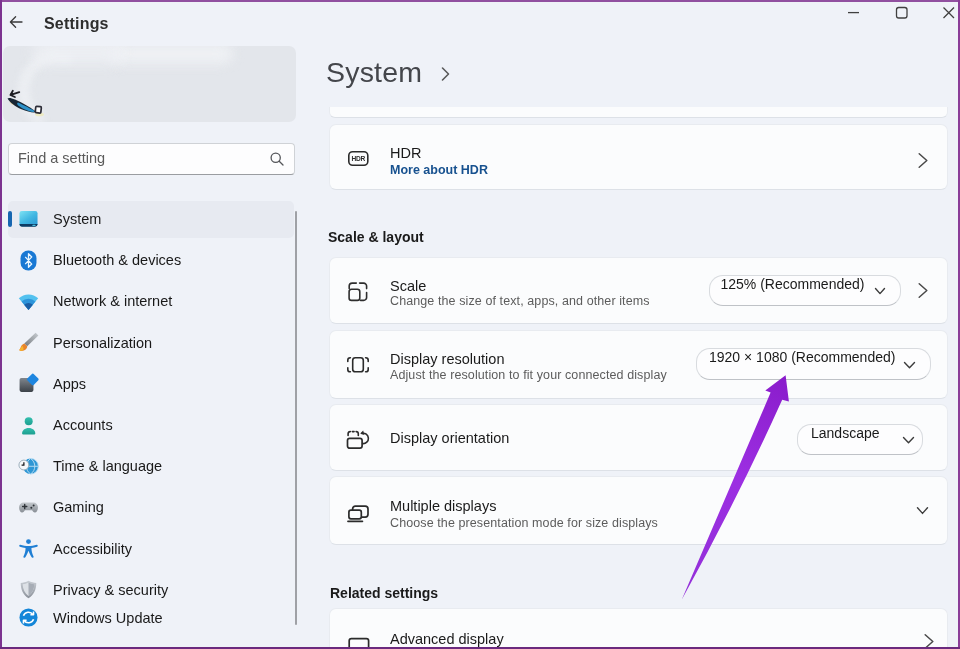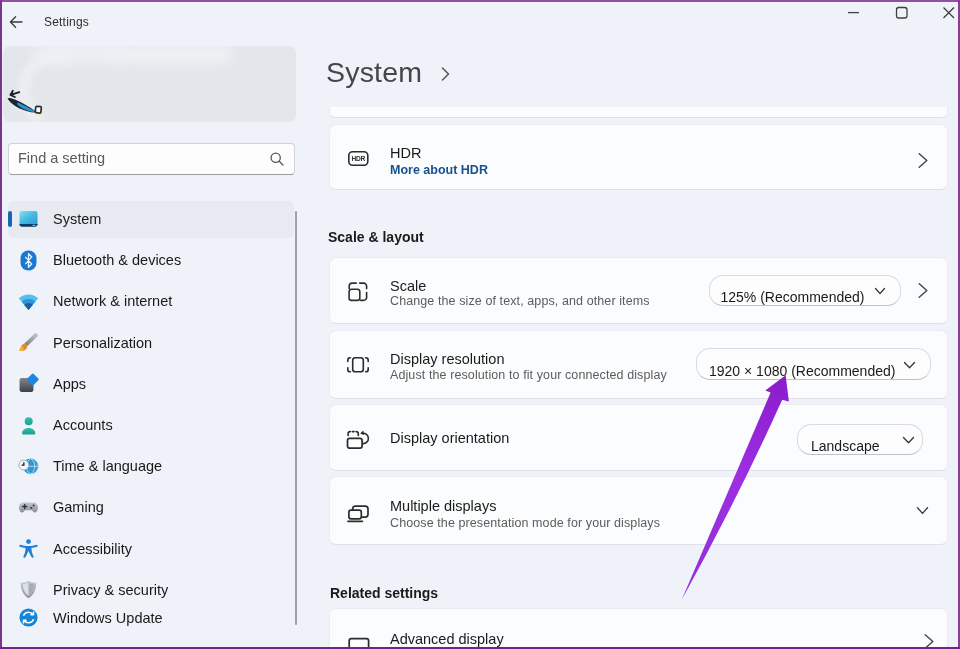--- a/index.html
+++ b/index.html
@@ -5,40 +5,40 @@
   html,body{margin:0;padding:0}
   body{width:960px;height:649px;position:relative;overflow:hidden;
        font-family:"Liberation Sans",sans-serif;background:#eff2f8;color:#1b1b1b}
   .abs{position:absolute}
   
   .b-top{left:0;top:0;width:960px;height:1.8px;background:#9150a0}
   .b-left{left:0;top:0;width:2px;height:649px;background:#7c3390}
   .b-right{right:0;top:0;width:2px;height:649px;background:#8a3d98}
   .b-bottom{left:0;bottom:0;width:960px;height:2.5px;background:#6b2a7e}
   
-  .tb-text{left:44px;top:15px;font-size:12px;font-weight:400;color:#2e2e2e;letter-spacing:0.2px}
+  .tb-text{left:44px;top:15px;font-size:16px;font-weight:700;color:#2e2e2e;letter-spacing:0.2px}
   
   .blob{left:3px;top:46px;width:293px;height:76px;border-radius:7px;background:#e3e6eb;overflow:hidden}
   .search{left:8px;top:143px;width:287px;height:32px;background:#fdfdfe;border:1px solid #cfd2d6;
           border-bottom-color:#9a9da1;border-radius:4px;box-sizing:border-box}
   .search-text{left:18px;top:150px;font-size:14.5px;color:#5a5a5a}
   .nav-item{left:8px;width:286px;height:37px;display:flex;align-items:center}
   .nav-ico{position:absolute;left:9.5px;top:8px;width:21px;height:21px}
   .nav-label{position:absolute;left:45px;top:50%;transform:translateY(-50%);font-size:14.5px;color:#191919;letter-spacing:0px}
   .nav-sel{background:#e7eaf1;border-radius:5px}
   .pill{left:8px;top:211px;width:3.5px;height:16px;border-radius:2px;background:#1766b0;z-index:3}
   .sb-scroll{left:295px;top:211px;width:2px;height:414px;background:#9fa1a6;border-radius:1px}
   
   .crumb{top:55px;font-size:28.5px;height:34px;display:flex;align-items:center}
   .card{left:329px;width:619px;background:#fbfcfd;border:1px solid #e8ebf0;border-bottom-color:#dde1e7;border-radius:7px;box-sizing:border-box}
   .ct{position:absolute;left:61px;font-size:14.5px;color:#1a1a1a}
   .cs{position:absolute;left:61px;font-size:12.5px;color:#5c5c5c;letter-spacing:0.1px}
   .sect{font-size:14px;font-weight:700;color:#1a1a1a}
   .dd{position:absolute;background:#fdfdfe;border:1px solid #d8dbdf;border-bottom-color:#bfc2c7;
-      border-radius:14px;box-sizing:border-box;font-size:14px;color:#1a1a1a;display:flex;align-items:flex-end}
+      border-radius:14px;box-sizing:border-box;font-size:14px;color:#1a1a1a;display:flex;align-items:flex-start}
   .chev{position:absolute}
 </style>
 </head>
 <body>
 
 <svg class="abs" style="left:9px;top:15px" width="14" height="14" viewBox="0 0 14 14">
   <path d="M13 7 H1.6 M6.6 1.8 L1.4 7 L6.6 12.2" fill="none" stroke="#3a3a3a" stroke-width="1.3" stroke-linecap="round" stroke-linejoin="round"></path>
 </svg>
 <div class="abs tb-text">Settings</div>
 <svg class="abs" style="left:846px;top:6px" width="112" height="14" viewBox="0 0 112 14">
@@ -226,21 +226,21 @@
   </div>
 
 <div class="abs card" style="top:404px;height:67px"></div>
 <div class="abs ct" style="left:390px;top:430px">Display orientation</div>
 <div class="abs dd" style="left:797px;top:424px;width:126px;height:31px">
     <span style="margin-left:13px">Landscape</span>
   </div>
 
 <div class="abs card" style="top:476px;height:69px"></div>
 <div class="abs ct" style="left:390px;top:498px">Multiple displays</div>
-<div class="abs cs" style="left:390px;top:515.5px">Choose the presentation mode for your displays</div>
+<div class="abs cs" style="left:390px;top:515.5px">Choose the presentation mode for size displays</div>
 
 <div class="abs sect" style="left:330px;top:585px">Related settings</div>
 
 <div class="abs card" style="top:608px;height:45px;border-radius:7px 7px 0 0"></div>
 <div class="abs ct" style="left:390px;top:631px">Advanced display</div>
 
 <svg class="abs" style="left:347.5px;top:151px" width="21" height="15" viewBox="0 0 21 15">
   <rect x="0.8" y="0.8" width="19" height="13.4" rx="3.8" fill="none" stroke="#2b2b2b" stroke-width="1.6"></rect>
   <text x="10.3" y="10.4" font-family="Liberation Sans" font-size="6.6" font-weight="700" fill="#2b2b2b" text-anchor="middle" letter-spacing="-0.2">HDR</text>
 </svg>

